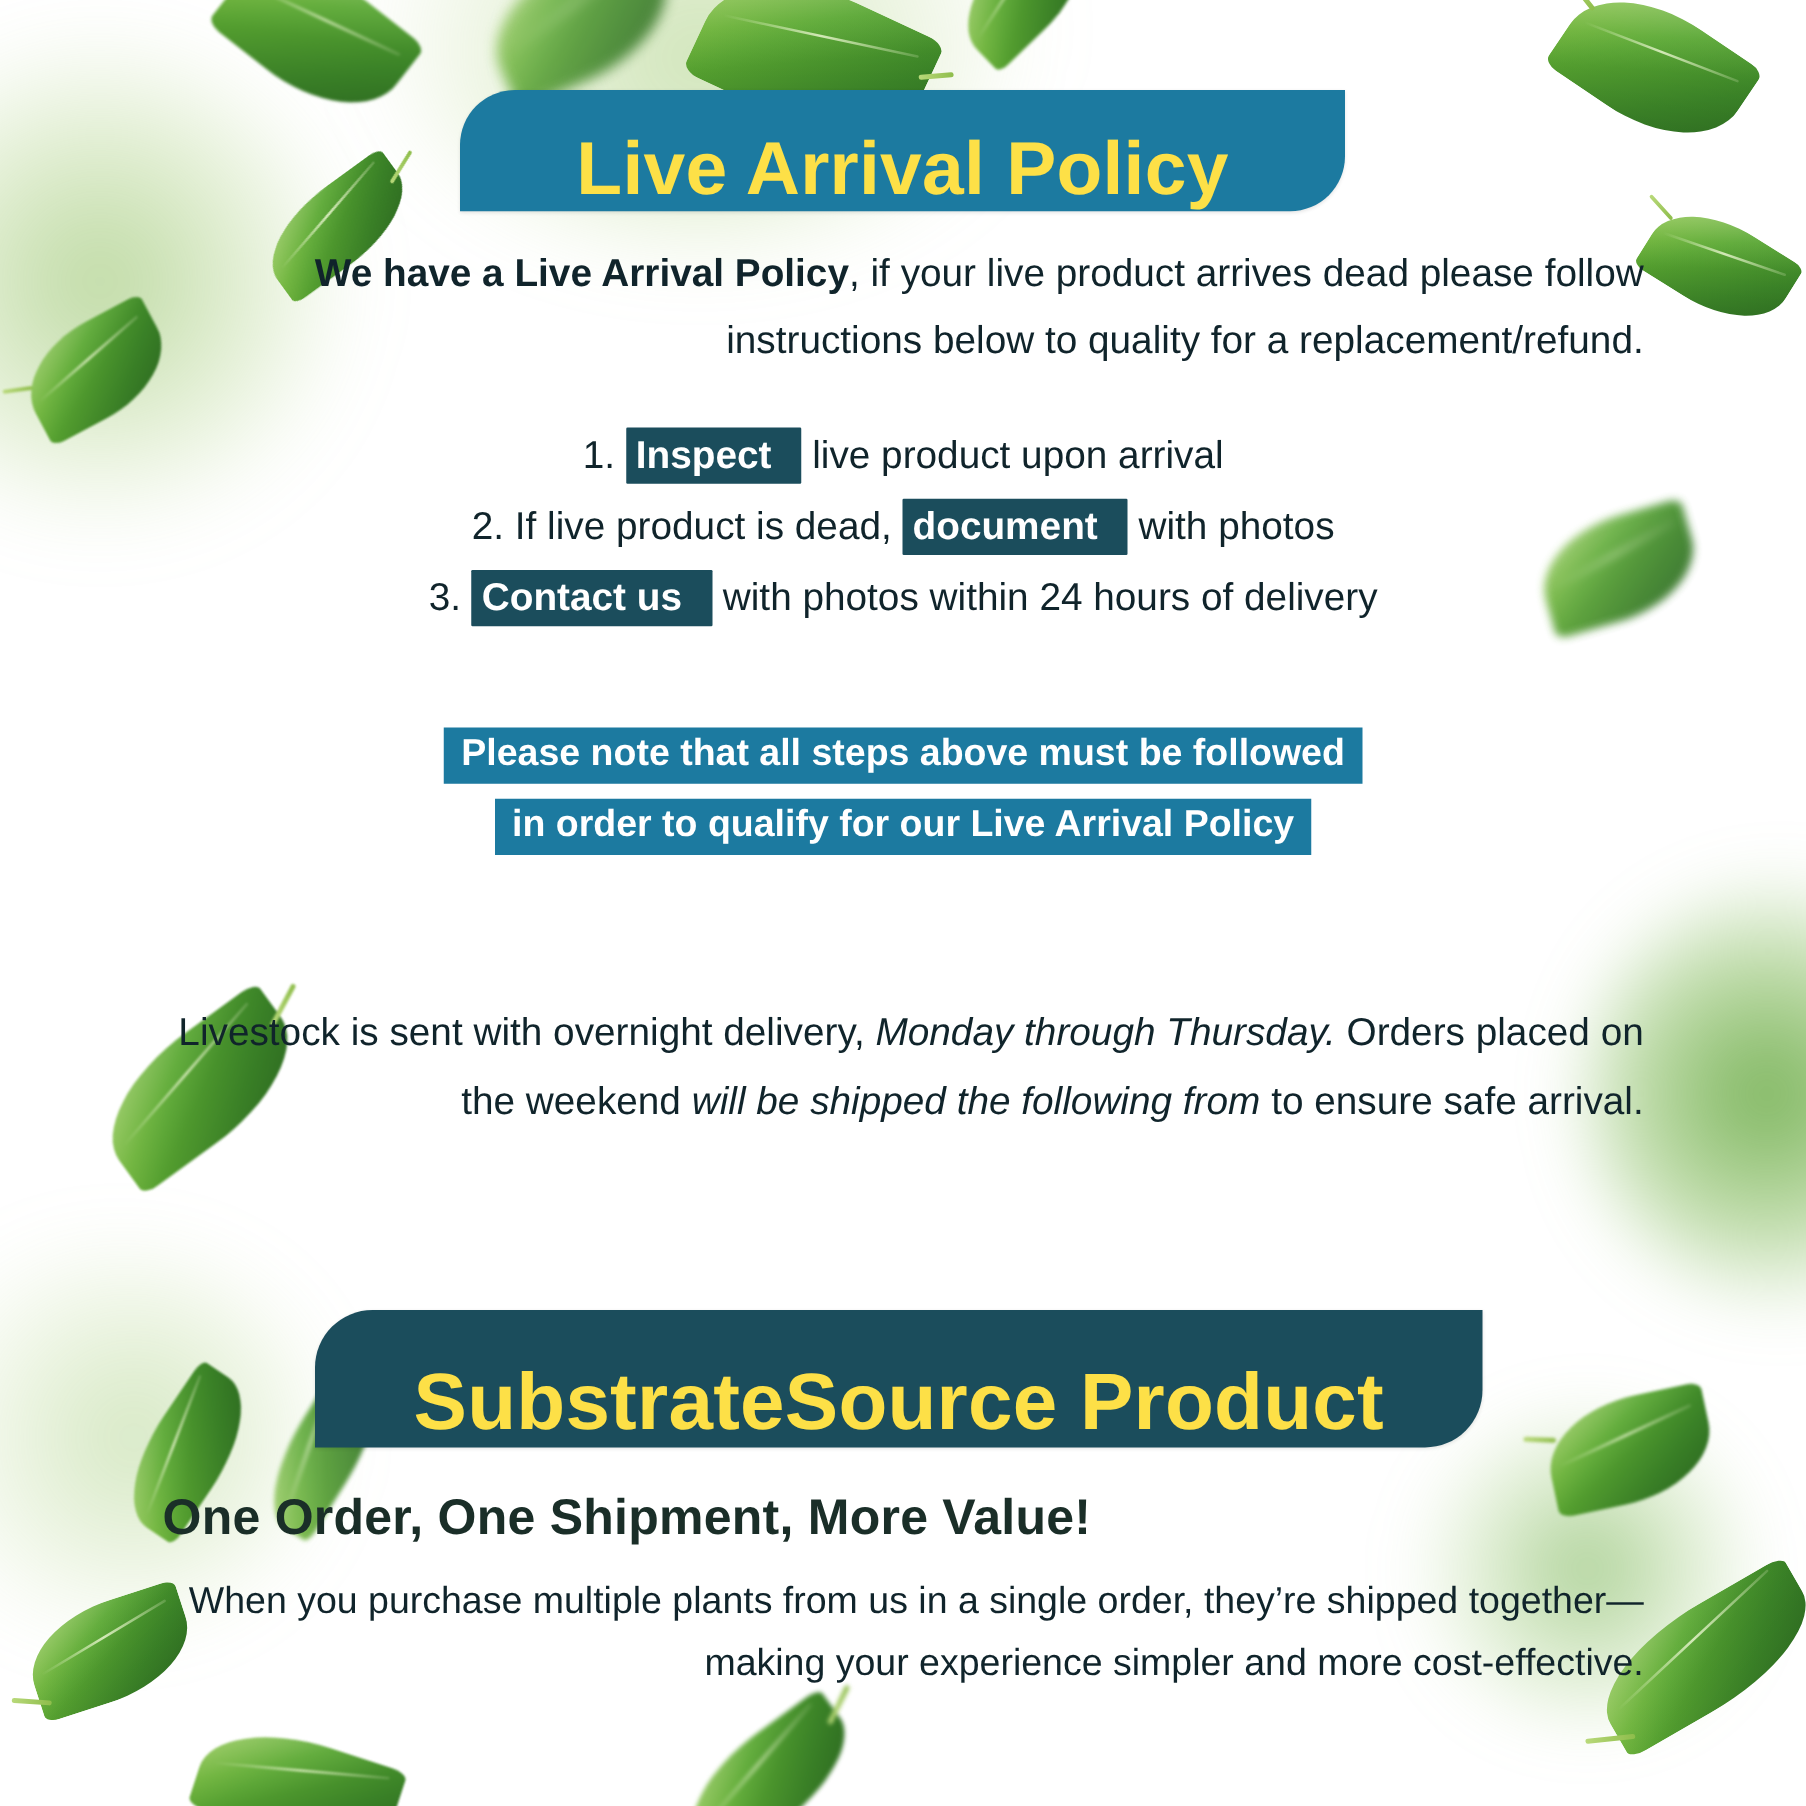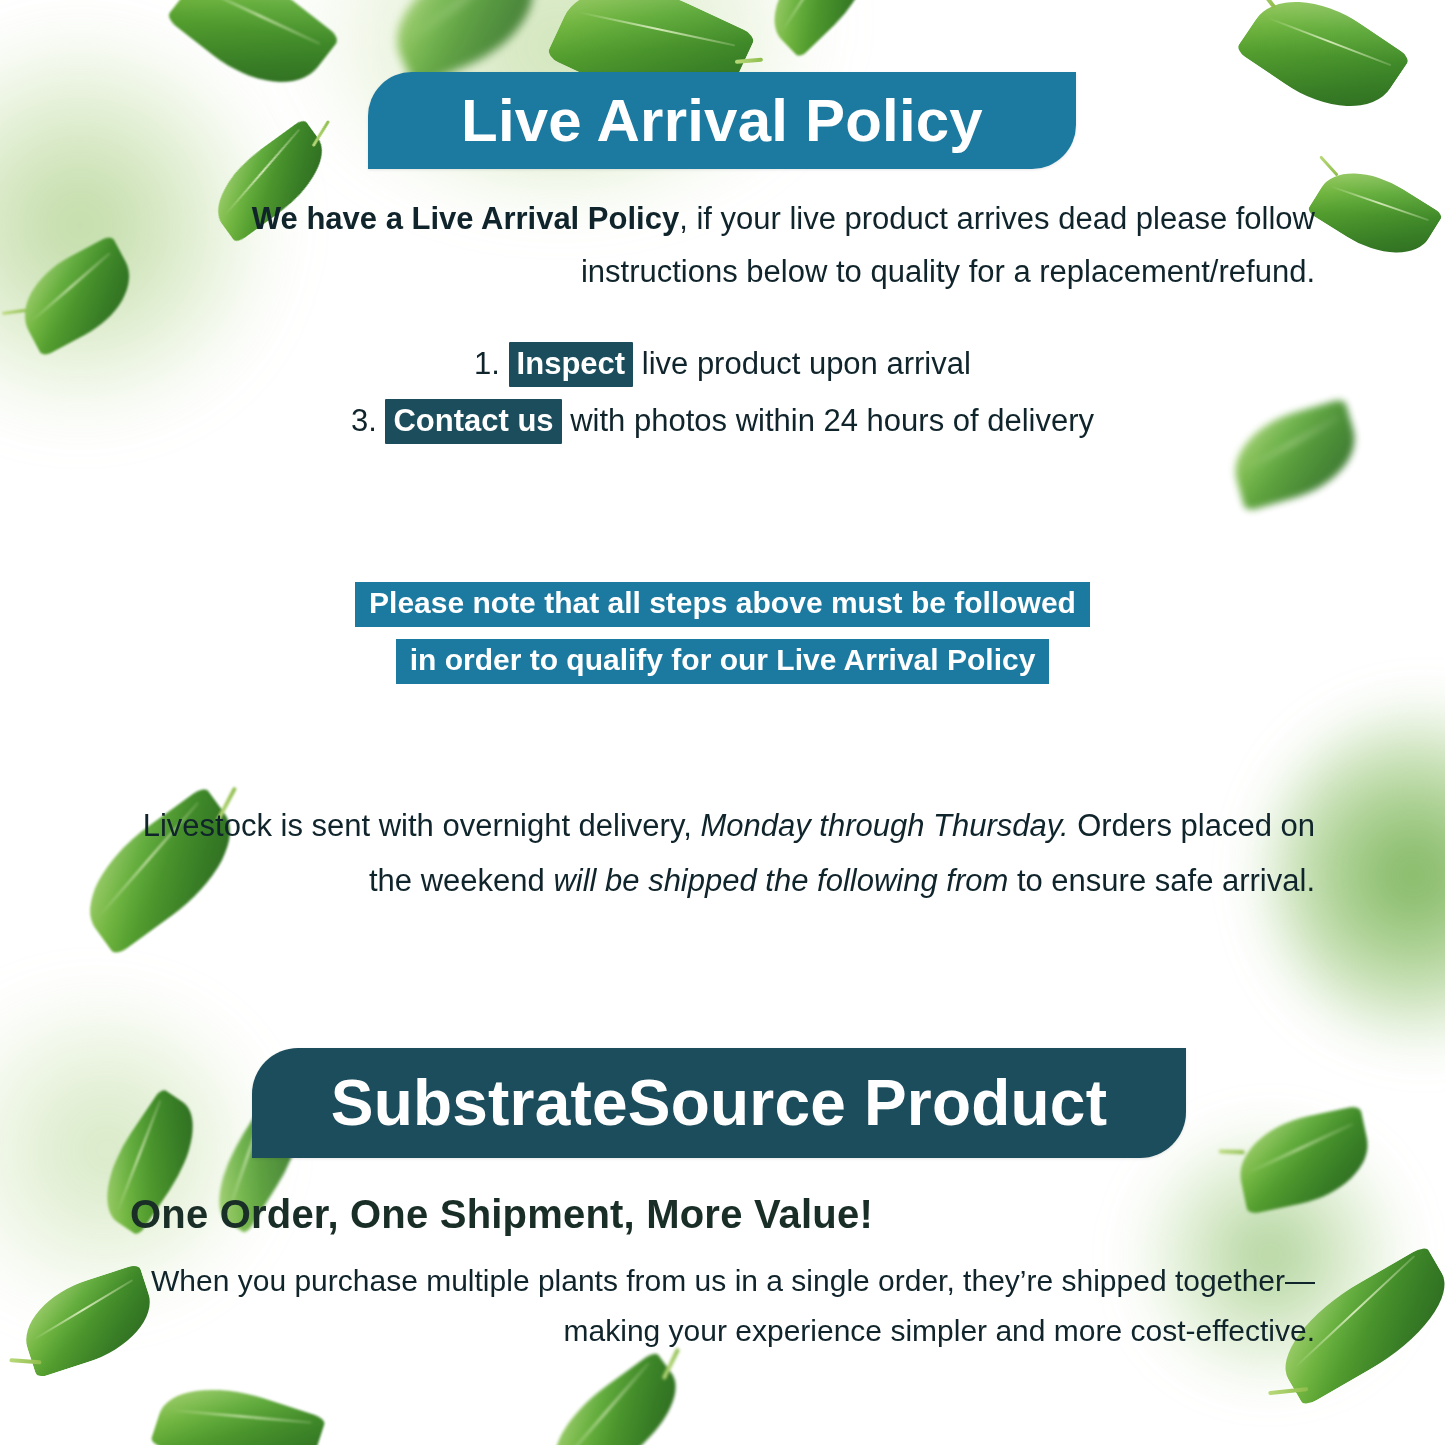--- a/index.html
+++ b/index.html
@@ -53,23 +53,23 @@
   .leaf .stem {
     position:absolute;
     background:linear-gradient(90deg,#b9d97a,#8ebd4b);
     border-radius:3px;
   }
 
   
   .banner {
     position:absolute;
     display:flex;
-    align-items:center;
+    align-items:flex-end;
     justify-content:center;
-    color:#ffffff;
+    color:#fde047;
     font-weight:bold;
     letter-spacing:.2px;
     border-radius:42px 0 42px 0;
     box-shadow:0 1px 3px rgba(0,0,0,.10);
   }
   #banner-live {
     left:368px; top:72px; width:708px; height:97px;
     background:#1C7AA0;
     font-size:60px;
     border-radius:44px 0 44px 0;
@@ -103,21 +103,21 @@
     line-height:1.0;
   }
   #steps .step {
     margin-bottom:26px;
     white-space:nowrap;
   }
   .hl-dark {
     background:#1B4D5C;
     color:#ffffff;
     font-weight:bold;
-    padding:4px 8px 6px 8px;
+    padding:4px 24px 6px 8px;
     border-radius:1px;
   }
 
   #note {
     position:absolute;
     left:130px; top:582px; width:1185px;
     text-align:center;
   }
   #note .nline {
     display:inline-block;
@@ -285,20 +285,26 @@
 
   <div id="steps">
 
     <div class="step">
       <span>1.</span>
       <span></span>
       <span class="hl-dark">Inspect</span>
       <span>live product upon arrival</span>
     </div>
 
+    <div class="step">
+      <span>2.</span>
+      <span>If live product is dead,</span>
+      <span class="hl-dark">document</span>
+      <span>with photos</span>
+    </div>
 
     <div class="step">
       <span>3.</span>
       <span></span>
       <span class="hl-dark">Contact us</span>
       <span>with photos within 24 hours of delivery</span>
     </div>
 
   </div>
 

